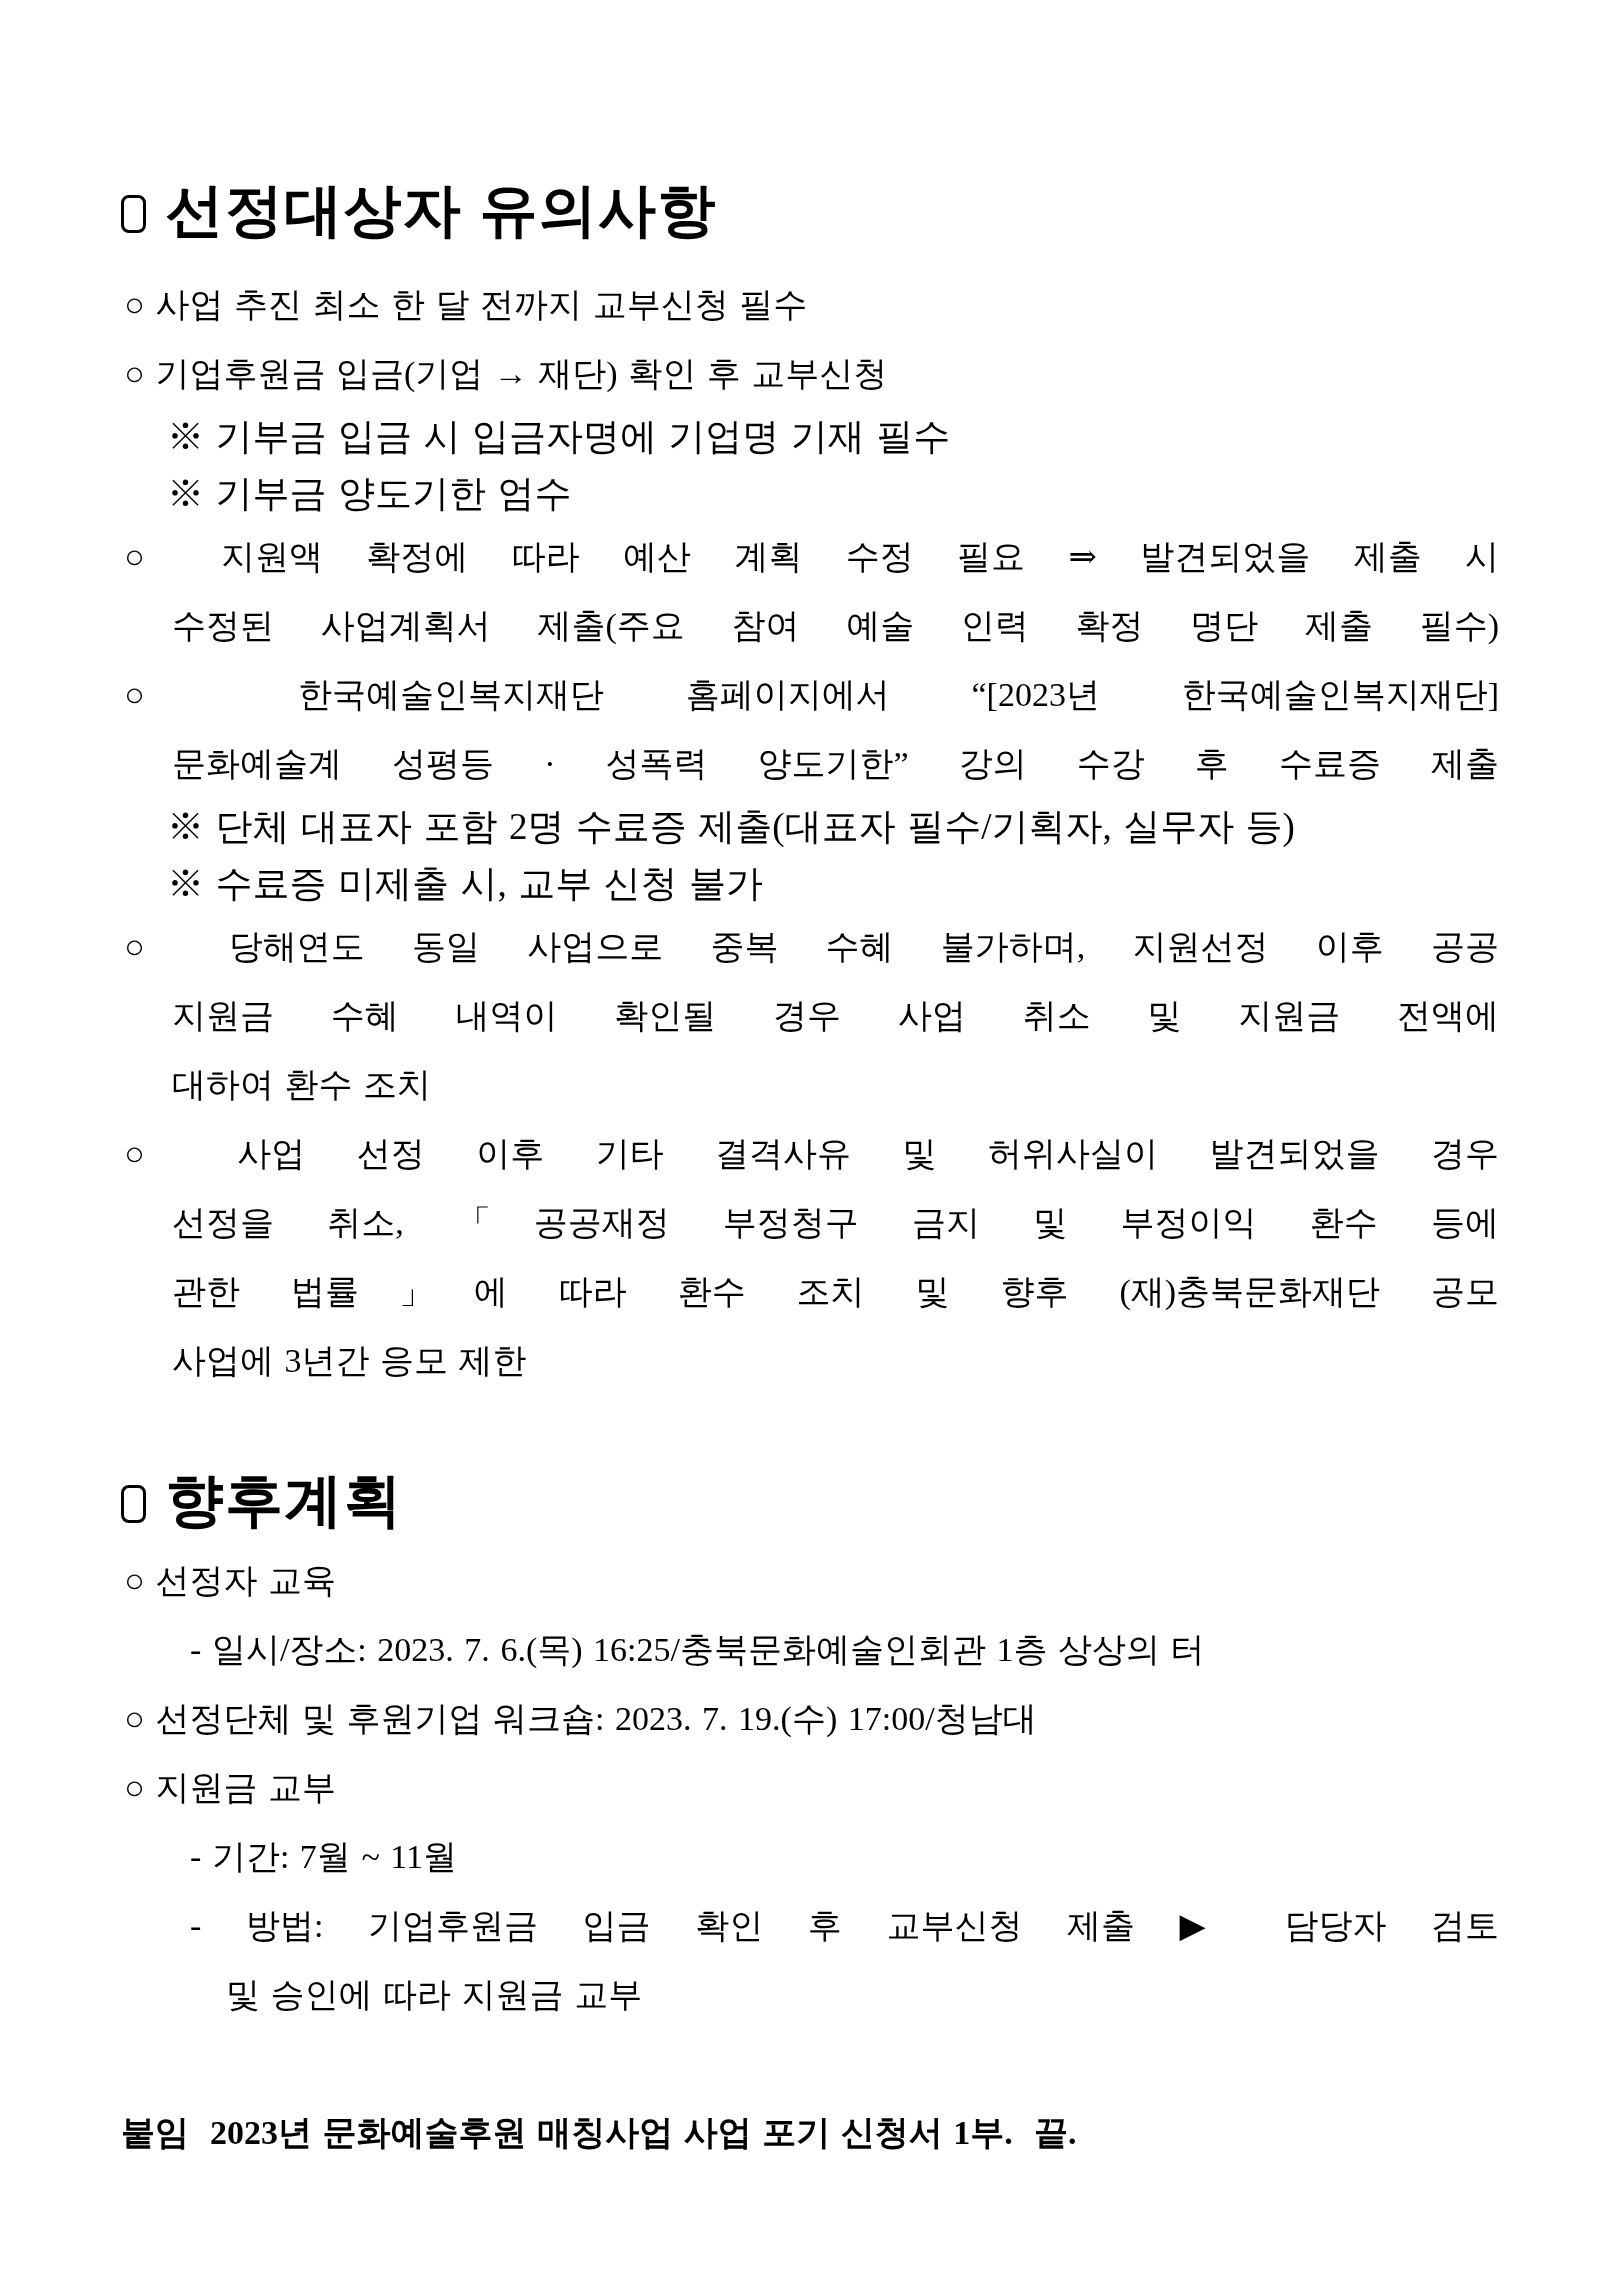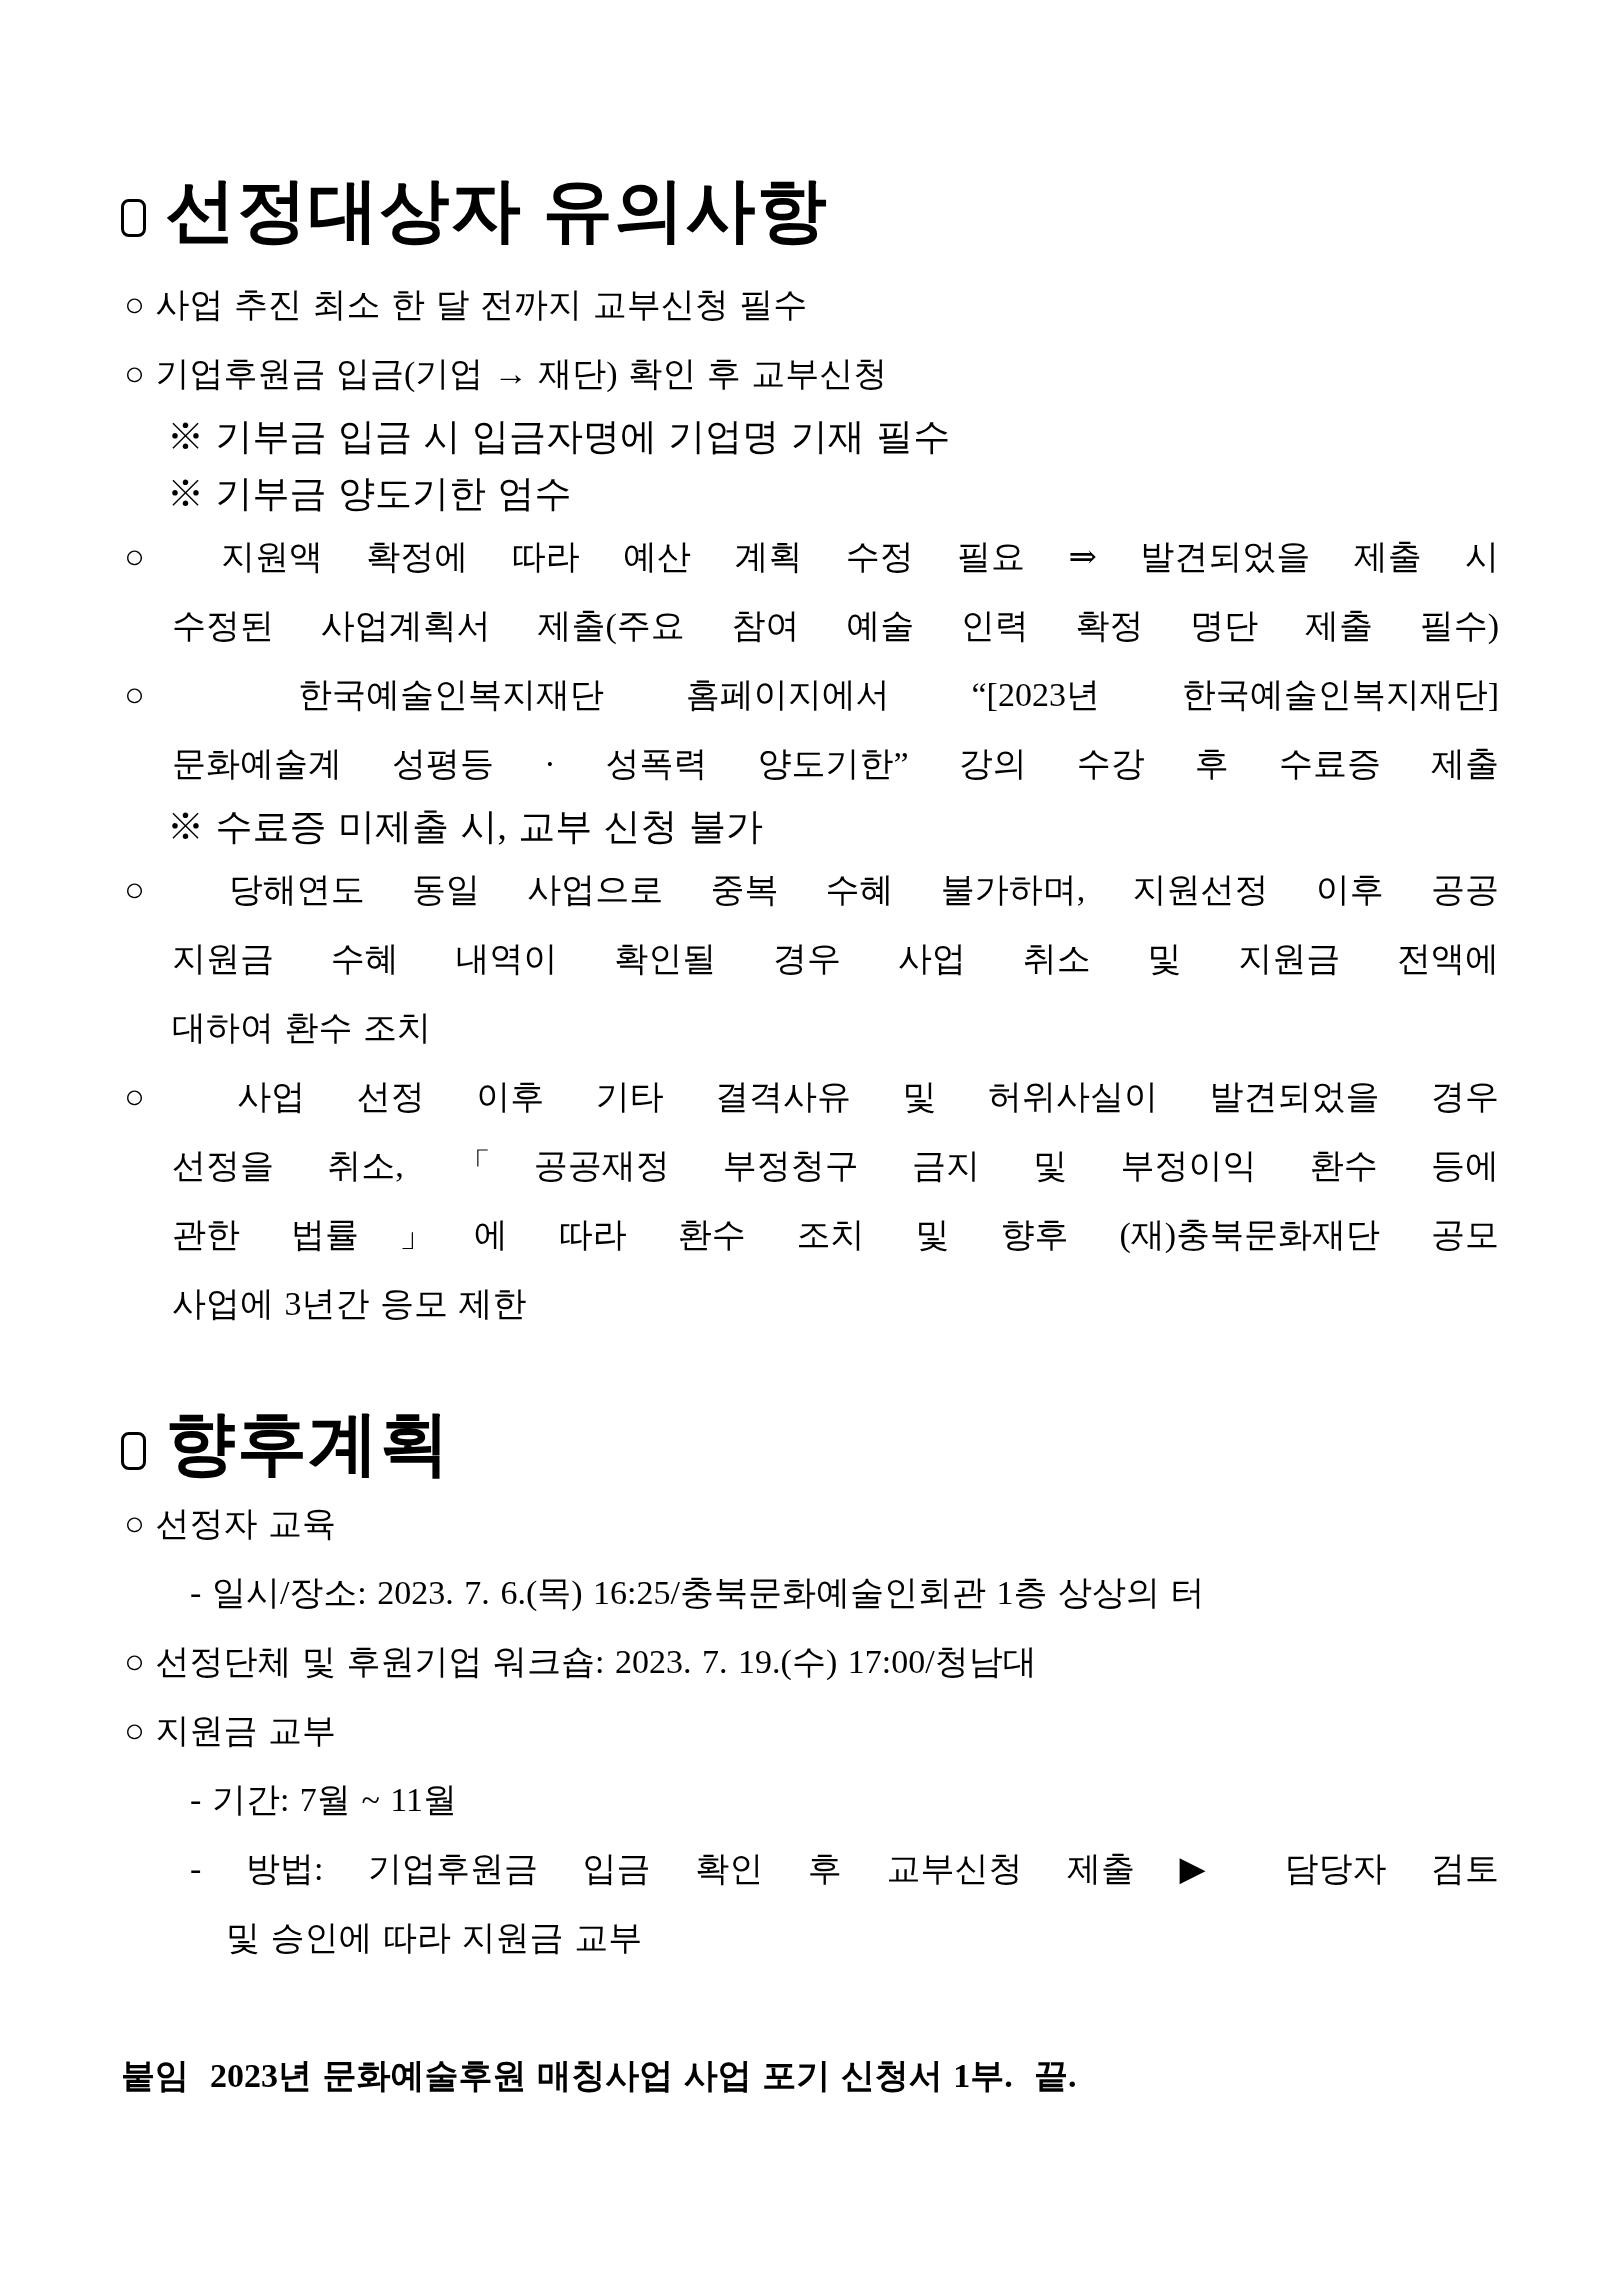--- a/index.html
+++ b/index.html
@@ -5,21 +5,21 @@
   html,body { margin:0; padding:0; background:#888; }
   .page {
     width:1623px; height:2295px; background:#ffffff; color:#000;
     position:relative; box-sizing:border-box;
     padding:164px 124px 0 121px;
     font-family:"Liberation Serif","DejaVu Serif",serif;
     overflow:hidden;
   }
   .h {
     font-family:"Liberation Sans","DejaVu Sans",sans-serif;
-    font-weight:900; font-size:70px; line-height:92px;
+    font-weight:900; font-size:58px; line-height:92px;
     letter-spacing:1.3px; white-space:nowrap;
   }
   .h .box {
     display:inline-block; width:25px; height:38px;
     border:3.9px solid #000; border-radius:7.9px;
     margin-right:19.6px; vertical-align:-2.6px;
     box-sizing:border-box;
   }
   .h1 { margin-bottom:14.4px; }
   .h2 { margin-top:59px; }
@@ -40,20 +40,21 @@
   <div id="doc">
       <div class="h h1"><span class="box"></span><span>선정대상자 유의사항</span></div>
       <div class="line b"><span class="m">○</span> <span>사업 추진 최소 한 달 전까지 교부신청 필수</span></div>
       <div class="line b"><span class="m">○</span> <span>기업후원금 입금(기업 → 재단) 확인 후 교부신청</span></div>
       <div class="line s"><span class="m">※</span> <span>기부금 입금 시 입금자명에 기업명 기재 필수</span></div>
       <div class="line s"><span class="m">※</span> <span>기부금 양도기한 엄수</span></div>
       <div class="line b j"><span class="m">○</span> <span>지원액 확정에 따라 예산 계획 수정 필요 ⇒ 발견되었을 제출 시</span></div>
       <div class="line c j"><span>수정된 사업계획서 제출(주요 참여 예술 인력 확정 명단 제출 필수)</span></div>
       <div class="line b j"><span class="m">○</span> <span>한국예술인복지재단 홈페이지에서 “[2023년 한국예술인복지재단]</span></div>
       <div class="line c j"><span>문화예술계 성평등 · 성폭력 양도기한” 강의 수강 후 수료증 제출</span></div>
+      <div class="line s"><span class="m">※</span> <span>단체 대표자 포함 2명 수료증 제출(대표자 필수/기획자, 실무자 등)</span></div>
       <div class="line s"><span class="m">※</span> <span>수료증 미제출 시, 교부 신청 불가</span></div>
       <div class="line b j"><span class="m">○</span> <span>당해연도 동일 사업으로 중복 수혜 불가하며, 지원선정 이후 공공</span></div>
       <div class="line c j"><span>지원금 수혜 내역이 확인될 경우 사업 취소 및 지원금 전액에</span></div>
       <div class="line c"><span>대하여 환수 조치</span></div>
       <div class="line b j"><span class="m">○</span> <span>사업 선정 이후 기타 결격사유 및 허위사실이 발견되었을 경우</span></div>
       <div class="line c j"><span>선정을 취소, 「공공재정 부정청구 금지 및 부정이익 환수 등에</span></div>
       <div class="line c j"><span>관한 법률」에 따라 환수 조치 및 향후 (재)충북문화재단 공모</span></div>
       <div class="line c"><span>사업에 3년간 응모 제한</span></div>
       <div class="h h2"><span class="box"></span><span>향후계획</span></div>
       <div class="line b"><span class="m">○</span> <span>선정자 교육</span></div>

